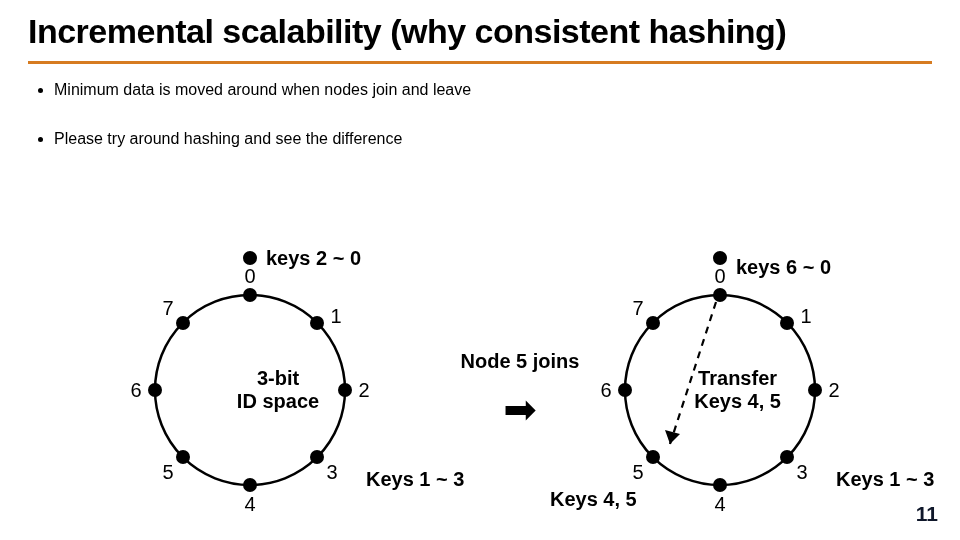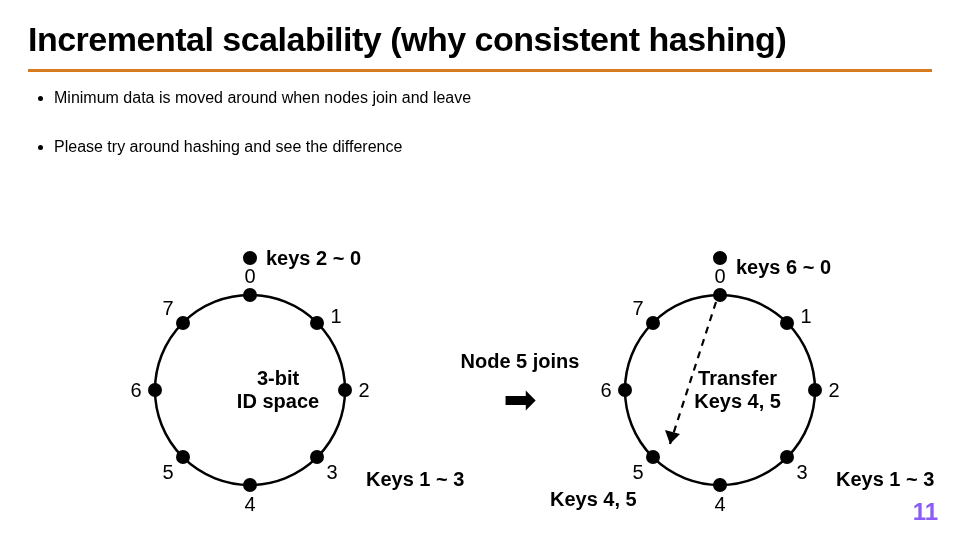--- a/index.html
+++ b/index.html
@@ -1,34 +1,34 @@
 <!DOCTYPE html>
 <html><head>
 <meta charset="utf-8">
 <style>
   * { margin: 0; padding: 0; box-sizing: border-box; }
   html, body { width: 960px; height: 540px; font-family: Arial, Helvetica, sans-serif; background: #fff; color: #000; }
-  .slide { position: relative; width: 960px; height: 540px; padding: 20px 28px 0 28px; }
+  .slide { position: relative; width: 960px; height: 540px; padding: 12px 28px 0 28px; }
   .title { font-size: 34px; font-weight: 700; letter-spacing: -0.5px; }
   .hr { margin-top: 10px; border: none; border-top: 3px solid #d67b20; }
   .bullets { margin-top: 16px; font-size: 16px; line-height: 1.3; }
   .bullets li { list-style: disc; margin-left: 26px; margin-bottom: 28px; }
   .diagram { position: absolute; left: 0; top: 230px; width: 960px; height: 300px; }
   .ring { position: absolute; width: 220px; height: 220px; }
   .ring svg { position: absolute; left: 0; top: 0; }
   .node-dot { position: absolute; width: 14px; height: 14px; background: #000; border-radius: 50%; transform: translate(-50%, -50%); }
   .node-label { position: absolute; font-size: 20px; transform: translate(-50%, -50%); }
   .ring-center { position: absolute; left: 50%; top: 50%; transform: translate(-50%, -50%); font-size: 20px; font-weight: 700; text-align: center; line-height: 1.15; }
   .top-dot { position: absolute; width: 14px; height: 14px; background: #000; border-radius: 50%; transform: translate(-50%, -50%); }
   .top-label { position: absolute; font-size: 20px; font-weight: 700; white-space: nowrap; }
   .side-label { position: absolute; font-size: 20px; font-weight: 700; white-space: nowrap; }
   .center-block { position: absolute; text-align: center; }
-  .center-caption { font-size: 20px; font-weight: 700; margin-bottom: 6px; }
+  .center-caption { font-size: 20px; font-weight: 700; margin-bottom: 16px; }
   .arrow { font-size: 40px; line-height: 1; }
-  .pagenum { position: absolute; right: 22px; bottom: 14px; font-size: 24px; font-weight: 700; color: #8b5cf6; }
+  .pagenum { position: absolute; right: 22px; bottom: 14px; font-size: 21px; font-weight: 700; color: #0f172a; }
 </style>
 </head>
 <body>
 
 <div class="slide">
   <div class="title">Incremental scalability (why consistent hashing)</div>
   <hr class="hr">
   <ul class="bullets">
     <li>Minimum data is moved around when nodes join and leave</li>
     <li>Please try around hashing and see the difference</li>

